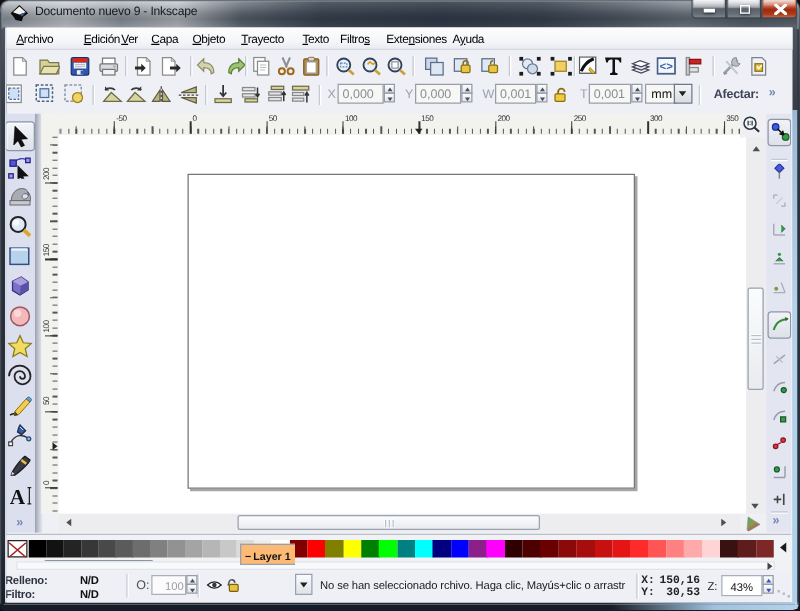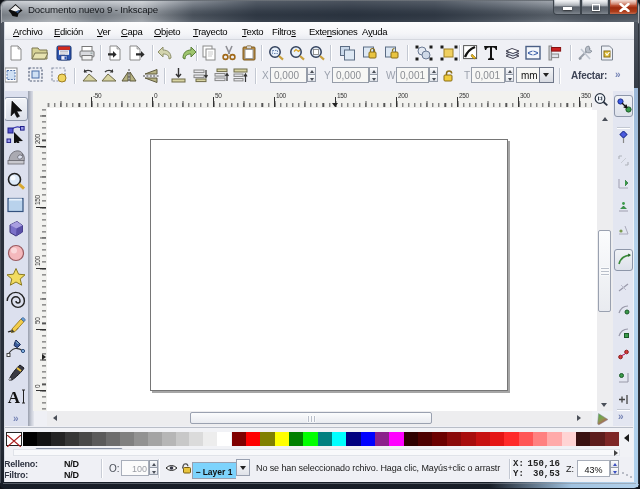--- a/index.html
+++ b/index.html
@@ -52,21 +52,21 @@
 .sbthumb { position:absolute; background:linear-gradient(180deg,#fbfcfd,#e9ebf0); border:1px solid #9aa1b0; border-radius:2px; }
 .grip { position:absolute; background:#b9bfca; box-shadow:0 0 0 0.5px #fff; }
 #cmsbtn { position:absolute; left:592px; top:411px; width:21px; height:15px; background:#eef0f4; }
 #snapbar { position:absolute; left:613px; top:91px; width:21px; bottom:63px; background:#e3e6f1; }
 .snap-pressed { position:absolute; left:1px; width:19px; height:22px; background:linear-gradient(180deg,#f0f2f6,#dde1ea); border:1px solid #8d96a9; border-radius:3px; }
 #palette { position:absolute; left:5px; top:427px; right:6px; height:21px; background:#f1f2f6; border-top:1px solid #b9bec8; }
 .sw { position:absolute; top:4px; width:15px; height:14px; }
 #palscroll { position:absolute; left:5px; top:448px; right:6px; height:9px; background:#f1f2f6; }
 #statusbar { position:absolute; left:5px; top:457px; right:6px; height:25px; background:#eff0f5; }
 .slabel { position:absolute; font-size:9px; letter-spacing:-0.2px; }
-#layercombo { position:absolute; left:192px; top:462px; width:44px; height:17px; background:#7dd3fc; border:1px solid #98a0b0; border-right:none; }
+#layercombo { position:absolute; left:192px; top:435px; width:44px; height:17px; background:#fdba74; border:1px solid #98a0b0; border-right:none; }
 #layerbtn { position:absolute; left:236px; top:459px; width:14px; height:17px; background:linear-gradient(180deg,#fafbfc,#dfe2e9); border:1px solid #98a0b0; }
 #msg { position:absolute; left:256px; top:463px; width:251px; white-space:nowrap; overflow:hidden; font-size:9px; color:#1a1a1a; letter-spacing:-0.1px; }
 .xyz { position:absolute; font-family:"Liberation Mono",monospace; font-size:9px; font-weight:bold; color:#222; }
 </style>
 </head>
 <body>
 <div id="frame"></div>
 <div id="titlebar"></div>
 <svg class="abs" style="left:8px;top:4px" width="15" height="14" viewBox="0 0 15 14">
   <polygon points="7.5,0 14.5,6.5 10.5,9.5 9.5,13 4.5,12 3,9.5 0.5,6.5" fill="#0c0c0c"></polygon>
@@ -86,21 +86,21 @@
   <div class="wbtn" id="btn-close">
       <div class="shine" style="height:5px;opacity:.85"></div>
       <svg class="abs" style="left:9px;top:3px" width="11" height="9">
         <path d="M1.5 1L9.5 8M9.5 1L1.5 8" stroke="#fff" stroke-width="2.4" stroke-linecap="round"></path>
       </svg>
     </div>
 </div>
 <div id="client"></div>
 <div id="menubar">
   <span class="mitem" style="left:8px"><u>A</u>rchivo</span>
-  <span class="mitem" style="left:49px"><u>E</u>dición</span>
+  <span class="mitem" style="left:62px"><u>E</u>dición</span>
   <span class="mitem" style="left:92px"><u>V</u>er</span>
   <span class="mitem" style="left:116px"><u>C</u>apa</span>
   <span class="mitem" style="left:149px"><u>O</u>bjeto</span>
   <span class="mitem" style="left:188px"><u>T</u>rayecto</span>
   <span class="mitem" style="left:237px"><u>T</u>exto</span>
   <span class="mitem" style="left:267px">Filtro<u>s</u></span>
   <span class="mitem" style="left:304px">Exte<u>n</u>siones</span>
   <span class="mitem" style="left:357px">A<u>y</u>uda</span>
 </div>
 <style>

